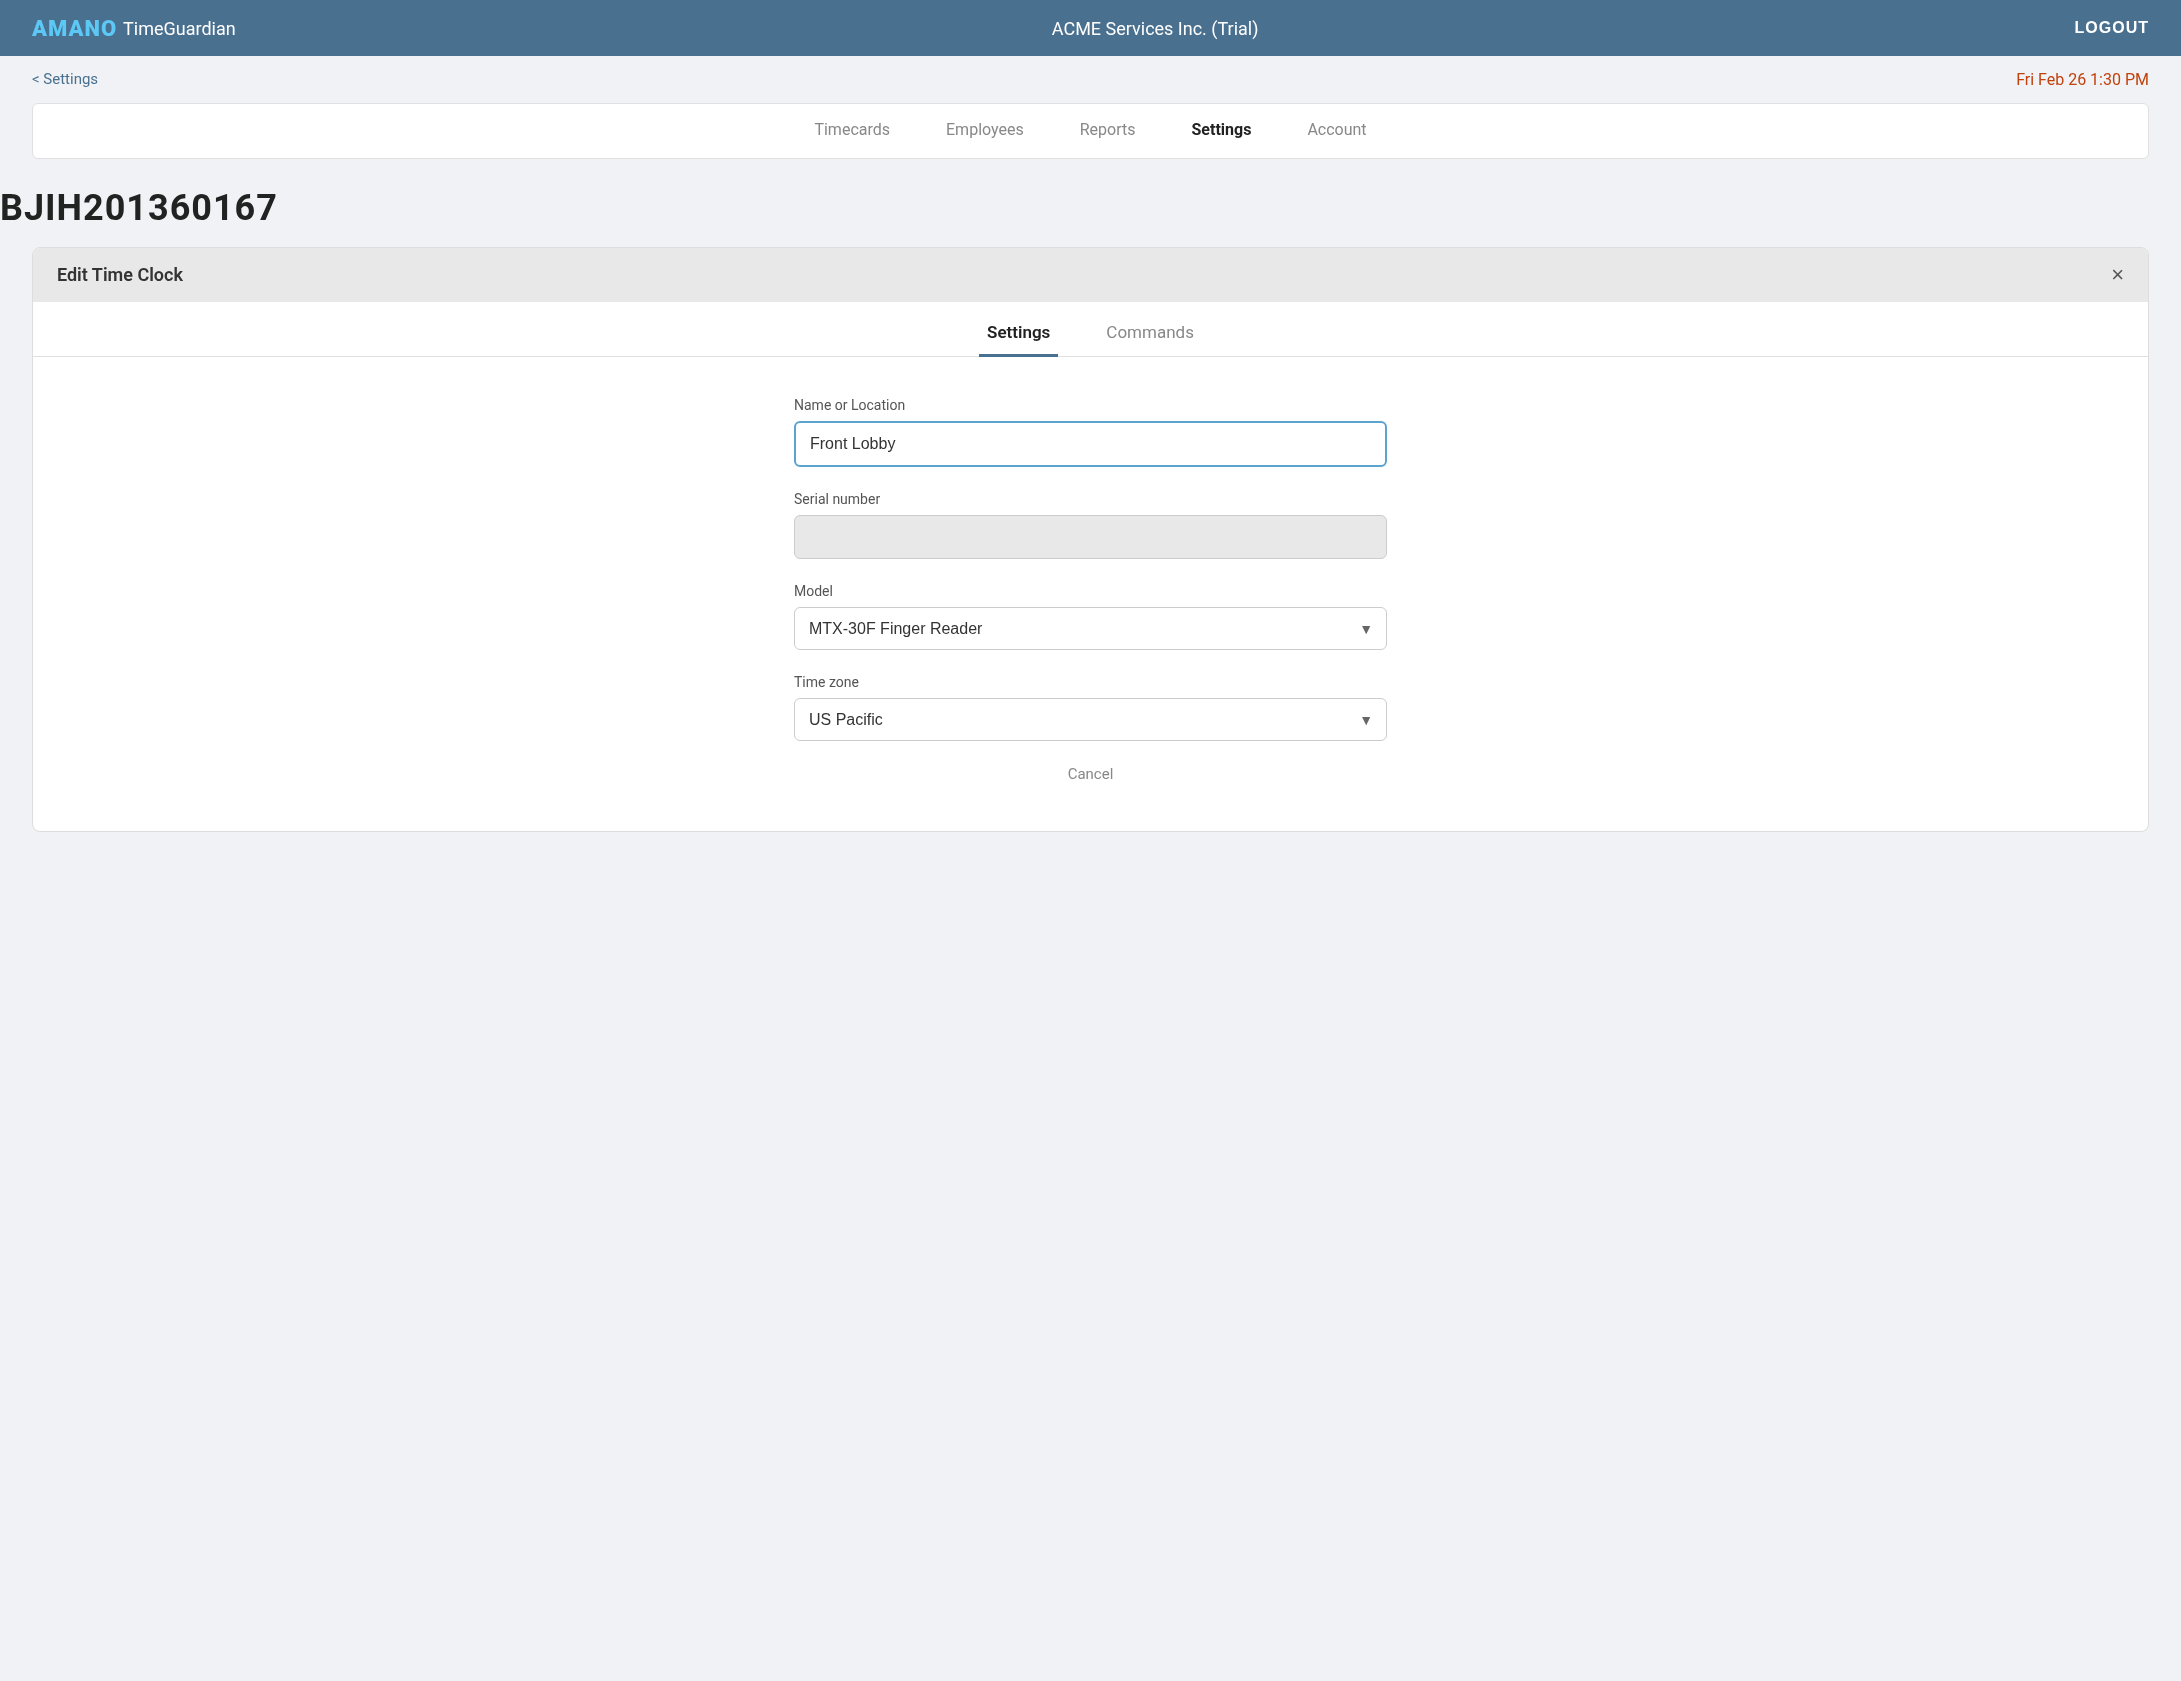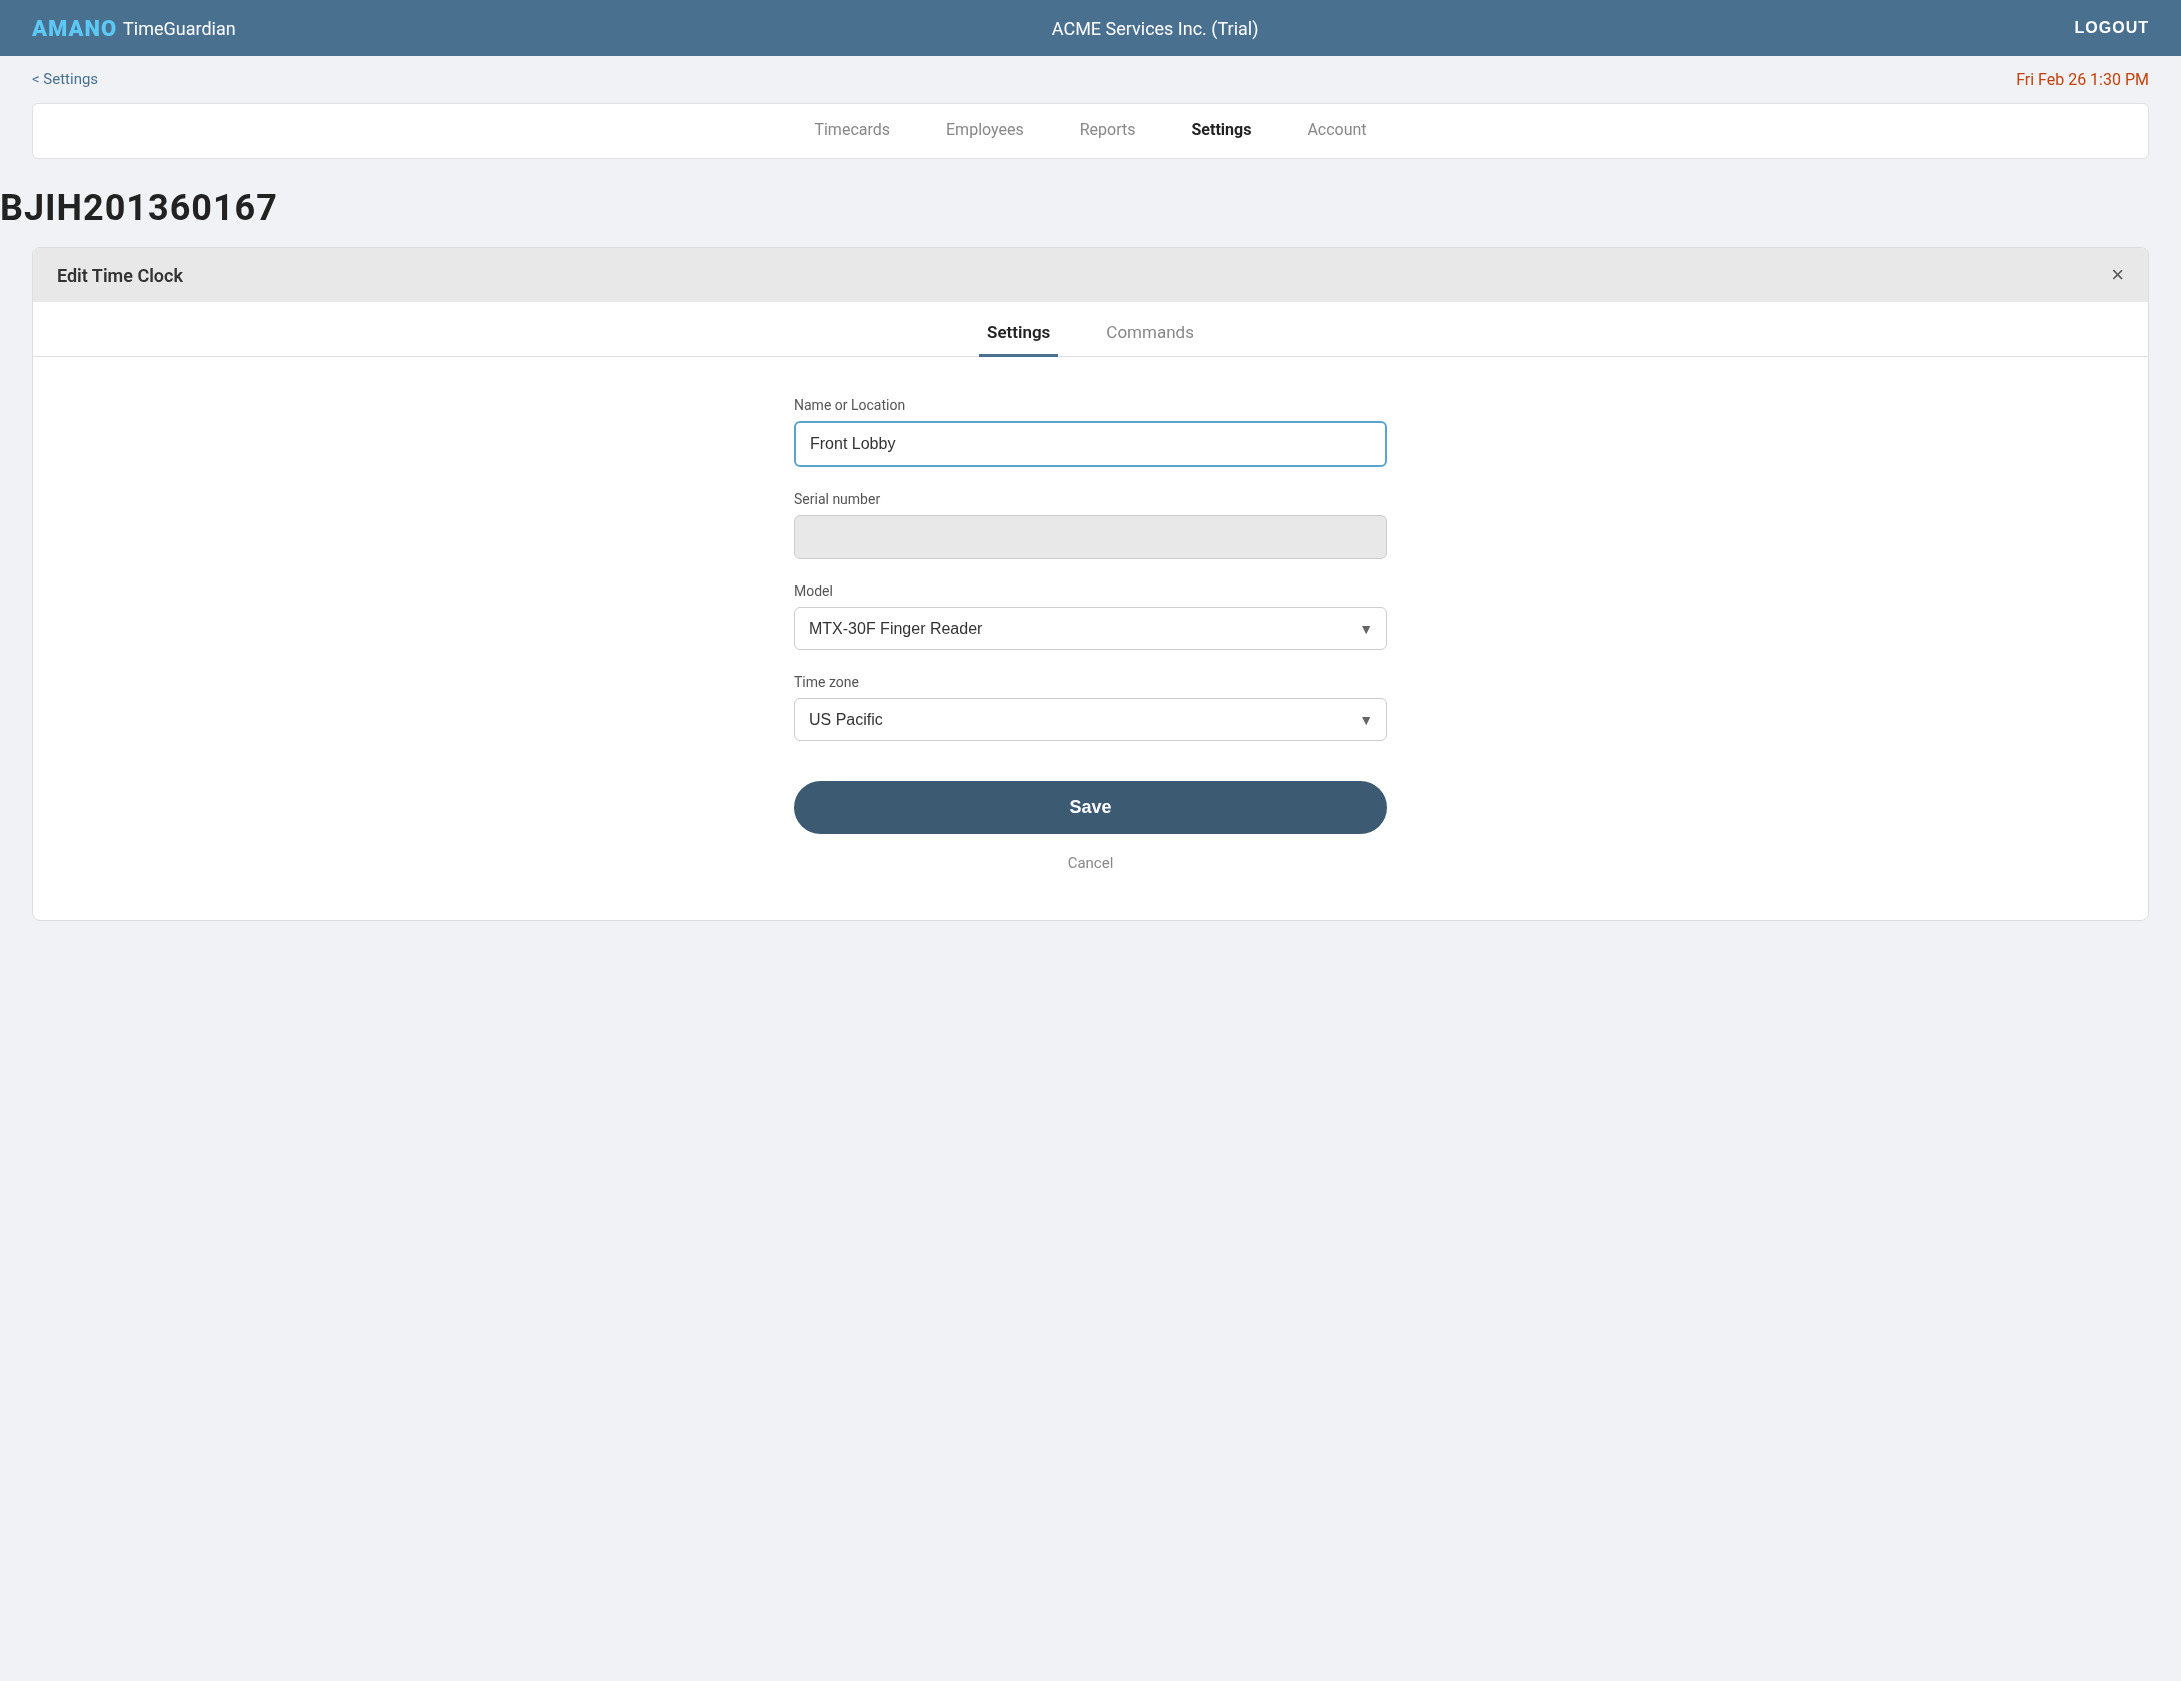--- a/index.html
+++ b/index.html
@@ -109,21 +109,20 @@
       background: #fff;
       border: 1px solid #ddd;
       border-radius: 8px;
       margin: 0 32px 32px 32px;
       overflow: hidden;
     }
     .card-header {
       background: #e8e8e8;
       padding: 16px 24px;
       display: flex;
-      align-items: center;
       justify-content: space-between;
     }
     .card-header-title {
       font-size: 18px;
       font-weight: 600;
       color: #333;
     }
     .close-btn {
       background: none;
       border: none;
@@ -309,19 +308,18 @@
           <option>US Pacific</option>
           <option>US Eastern</option>
           <option>US Central</option>
           <option>US Mountain</option>
         </select>
         <span class="select-arrow">▼</span>
       </div>
     </div>
 
     
-    <button class="save-btn">Save</button>
 
     
     <span class="cancel-link">Cancel</span>
   </div>
 </div>
 
 
 </body></html>

